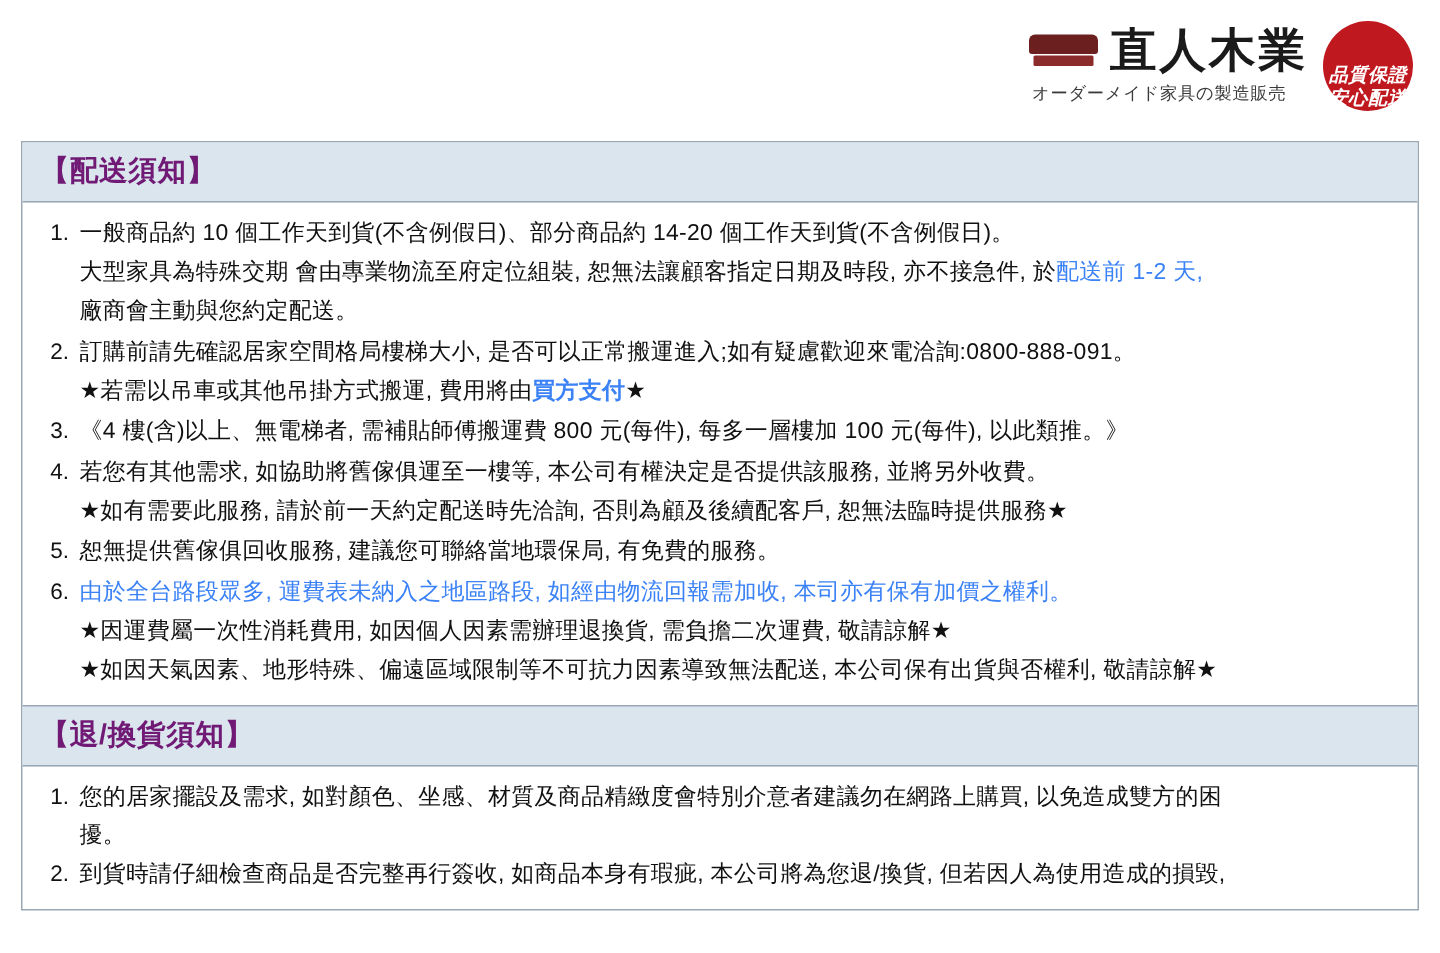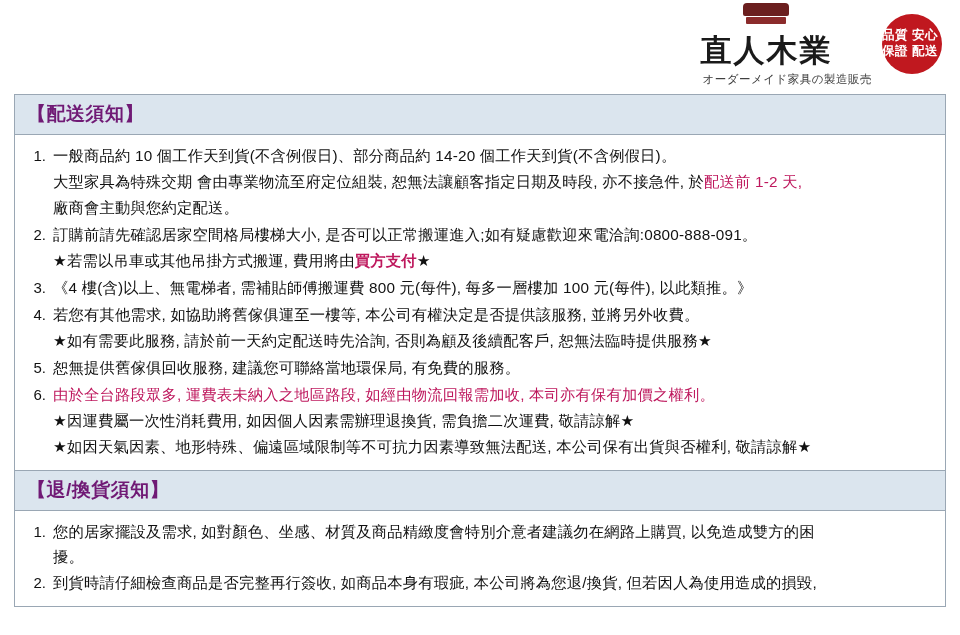--- a/index.html
+++ b/index.html
@@ -32,21 +32,20 @@
   }
   .logo-mark {
     display: flex;
     flex-direction: column;
     align-items: flex-start;
   }
   .logo-row {
     display: flex;
     align-items: center;
     gap: 8px;
-    flex-direction: column;
   }
   .logo-glyph {
     width: 46px;
     height: 26px;
     position: relative;
   }
   .logo-glyph .top {
     position: absolute;
     left: 0; top: 2px;
     width: 46px; height: 13px;
@@ -74,27 +73,28 @@
     margin-top: 6px;
     padding-left: 2px;
     text-align: right;
   }
   .seal {
     width: 60px; height: 60px;
     border-radius: 50%;
     background: #c0181f;
     color: #fff;
     display: flex;
-    flex-direction: row;
-    align-items: center;
-    justify-content: flex-start;
+    flex-direction: column;
+    align-items: center;
+    justify-content: flex-end;
     line-height: 1.25;
     font-size: 12.5px;
     font-weight: bold;
     letter-spacing: 0.5px;
+    font-style: italic;
   }
 
   
   .doc {
     position: absolute;
     left: 14px;
     top: 94px;
     width: 932px;
     border: 1px solid #9aa7b4;
     background: #fff;
@@ -131,21 +131,21 @@
   .body-lines {
     flex: 1 1 auto;
   }
   .line {
     font-size: 15.3px;
     color: #111;
     line-height: 26px;
     white-space: nowrap;
     letter-spacing: 0.2px;
   }
-  .red { color: #be185d; }
+  .red { color: #3b82f6; }
   .bold { font-weight: bold; }
 
   
   .list.tight .line { line-height: 25px; }
 </style>
 </head>
 <body>
 
 <div class="page">
 

